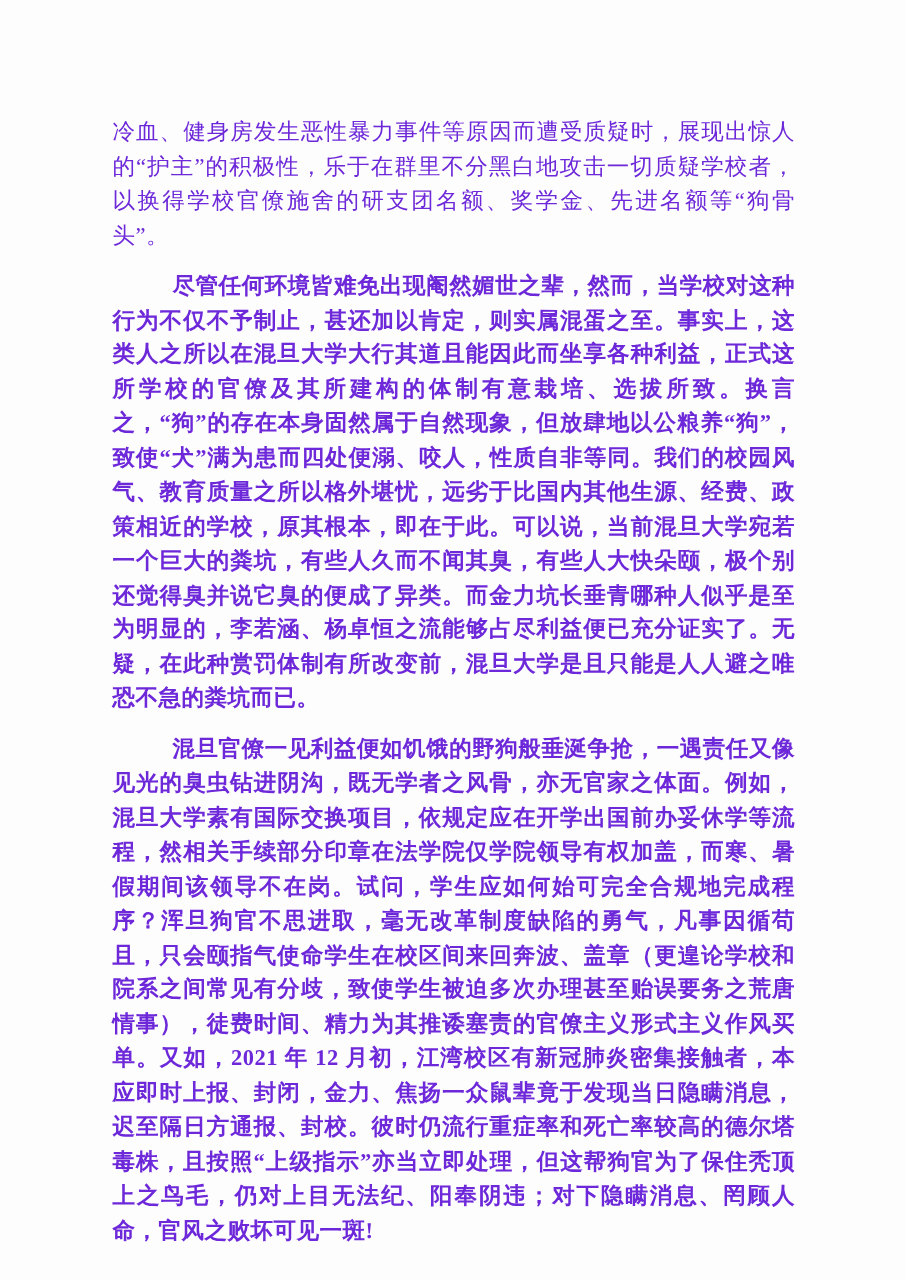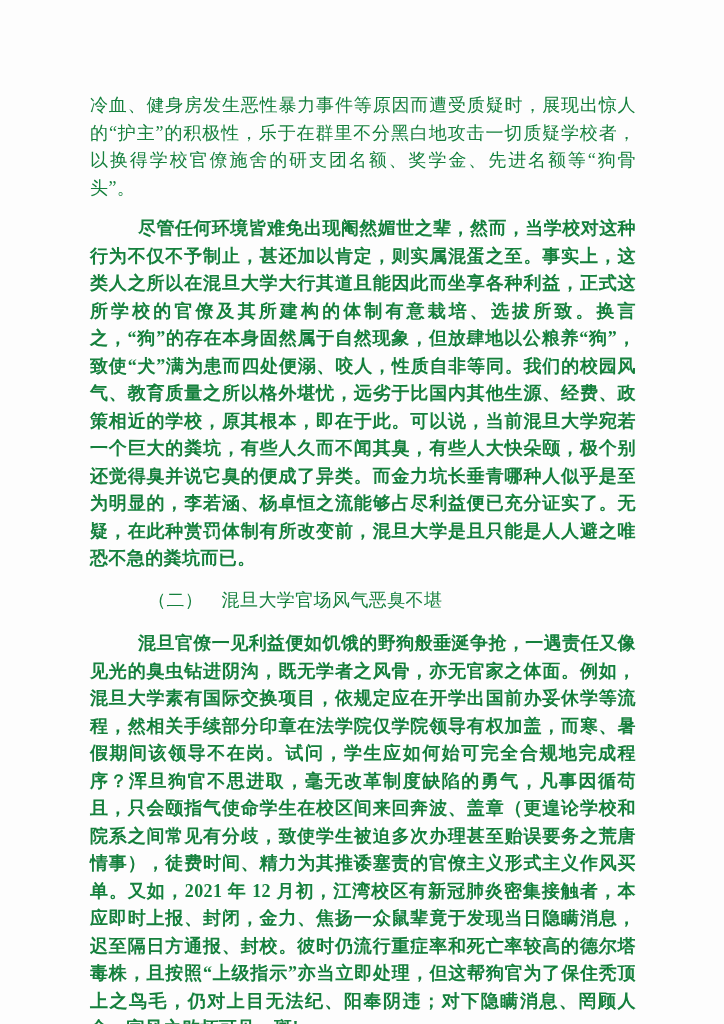--- a/index.html
+++ b/index.html
@@ -12,21 +12,21 @@
     height: 1024px;
     overflow: hidden;
     font-family: "Liberation Serif", "DejaVu Serif", serif;
   }
   .page {
     box-sizing: border-box;
     width: 724px;
     height: 1024px;
     background: #fdfdfd;
     padding: 92px 88px 56px 90px;
-    color: #15803d;
+    color: #6d28d9;
   }
   .para {
     font-size: 18px;
     line-height: 27.5px;
     margin: 0 0 13px 0;
     text-align: justify;
     text-justify: inter-ideograph;
     letter-spacing: 0.4px;
     word-break: break-all;
   }
@@ -44,17 +44,16 @@
   }
 </style>
 </head>
 <body>
 
 <div class="page">
   <p class="para">冷血、健身房发生恶性暴力事件等原因而遭受质疑时，展现出惊人的“护主”的积极性，乐于在群里不分黑白地攻击一切质疑学校者，以换得学校官僚施舍的研支团名额、奖学金、先进名额等“狗骨头”。</p>
 
   <p class="para indent">尽管任何环境皆难免出现阉然媚世之辈，然而，当学校对这种行为不仅不予制止，甚还加以肯定，则实属混蛋之至。事实上，这类人之所以在混旦大学大行其道且能因此而坐享各种利益，正式这所学校的官僚及其所建构的体制有意栽培、选拔所致。换言之，“狗”的存在本身固然属于自然现象，但放肆地以公粮养“狗”，致使“犬”满为患而四处便溺、咬人，性质自非等同。我们的校园风气、教育质量之所以格外堪忧，远劣于比国内其他生源、经费、政策相近的学校，原其根本，即在于此。可以说，当前混旦大学宛若一个巨大的粪坑，有些人久而不闻其臭，有些人大快朵颐，极个别还觉得臭并说它臭的便成了异类。而金力坑长垂青哪种人似乎是至为明显的，李若涵、杨卓恒之流能够占尽利益便已充分证实了。无疑，在此种赏罚体制有所改变前，混旦大学是且只能是人人避之唯恐不急的粪坑而已。</p>
 
-  <h3 class="heading">（二）　混旦大学官场风气恶臭不堪</h3>
 
   <p class="para indent">混旦官僚一见利益便如饥饿的野狗般垂涎争抢，一遇责任又像见光的臭虫钻进阴沟，既无学者之风骨，亦无官家之体面。例如，混旦大学素有国际交换项目，依规定应在开学出国前办妥休学等流程，然相关手续部分印章在法学院仅学院领导有权加盖，而寒、暑假期间该领导不在岗。试问，学生应如何始可完全合规地完成程序？浑旦狗官不思进取，毫无改革制度缺陷的勇气，凡事因循苟且，只会颐指气使命学生在校区间来回奔波、盖章（更遑论学校和院系之间常见有分歧，致使学生被迫多次办理甚至贻误要务之荒唐情事），徒费时间、精力为其推诿塞责的官僚主义形式主义作风买单。又如，2021 年 12 月初，江湾校区有新冠肺炎密集接触者，本应即时上报、封闭，金力、焦扬一众鼠辈竟于发现当日隐瞒消息，迟至隔日方通报、封校。彼时仍流行重症率和死亡率较高的德尔塔毒株，且按照“上级指示”亦当立即处理，但这帮狗官为了保住秃顶上之鸟毛，仍对上目无法纪、阳奉阴违；对下隐瞒消息、罔顾人命，官风之败坏可见一斑!</p>
 
 </div>
 
 </body></html>

